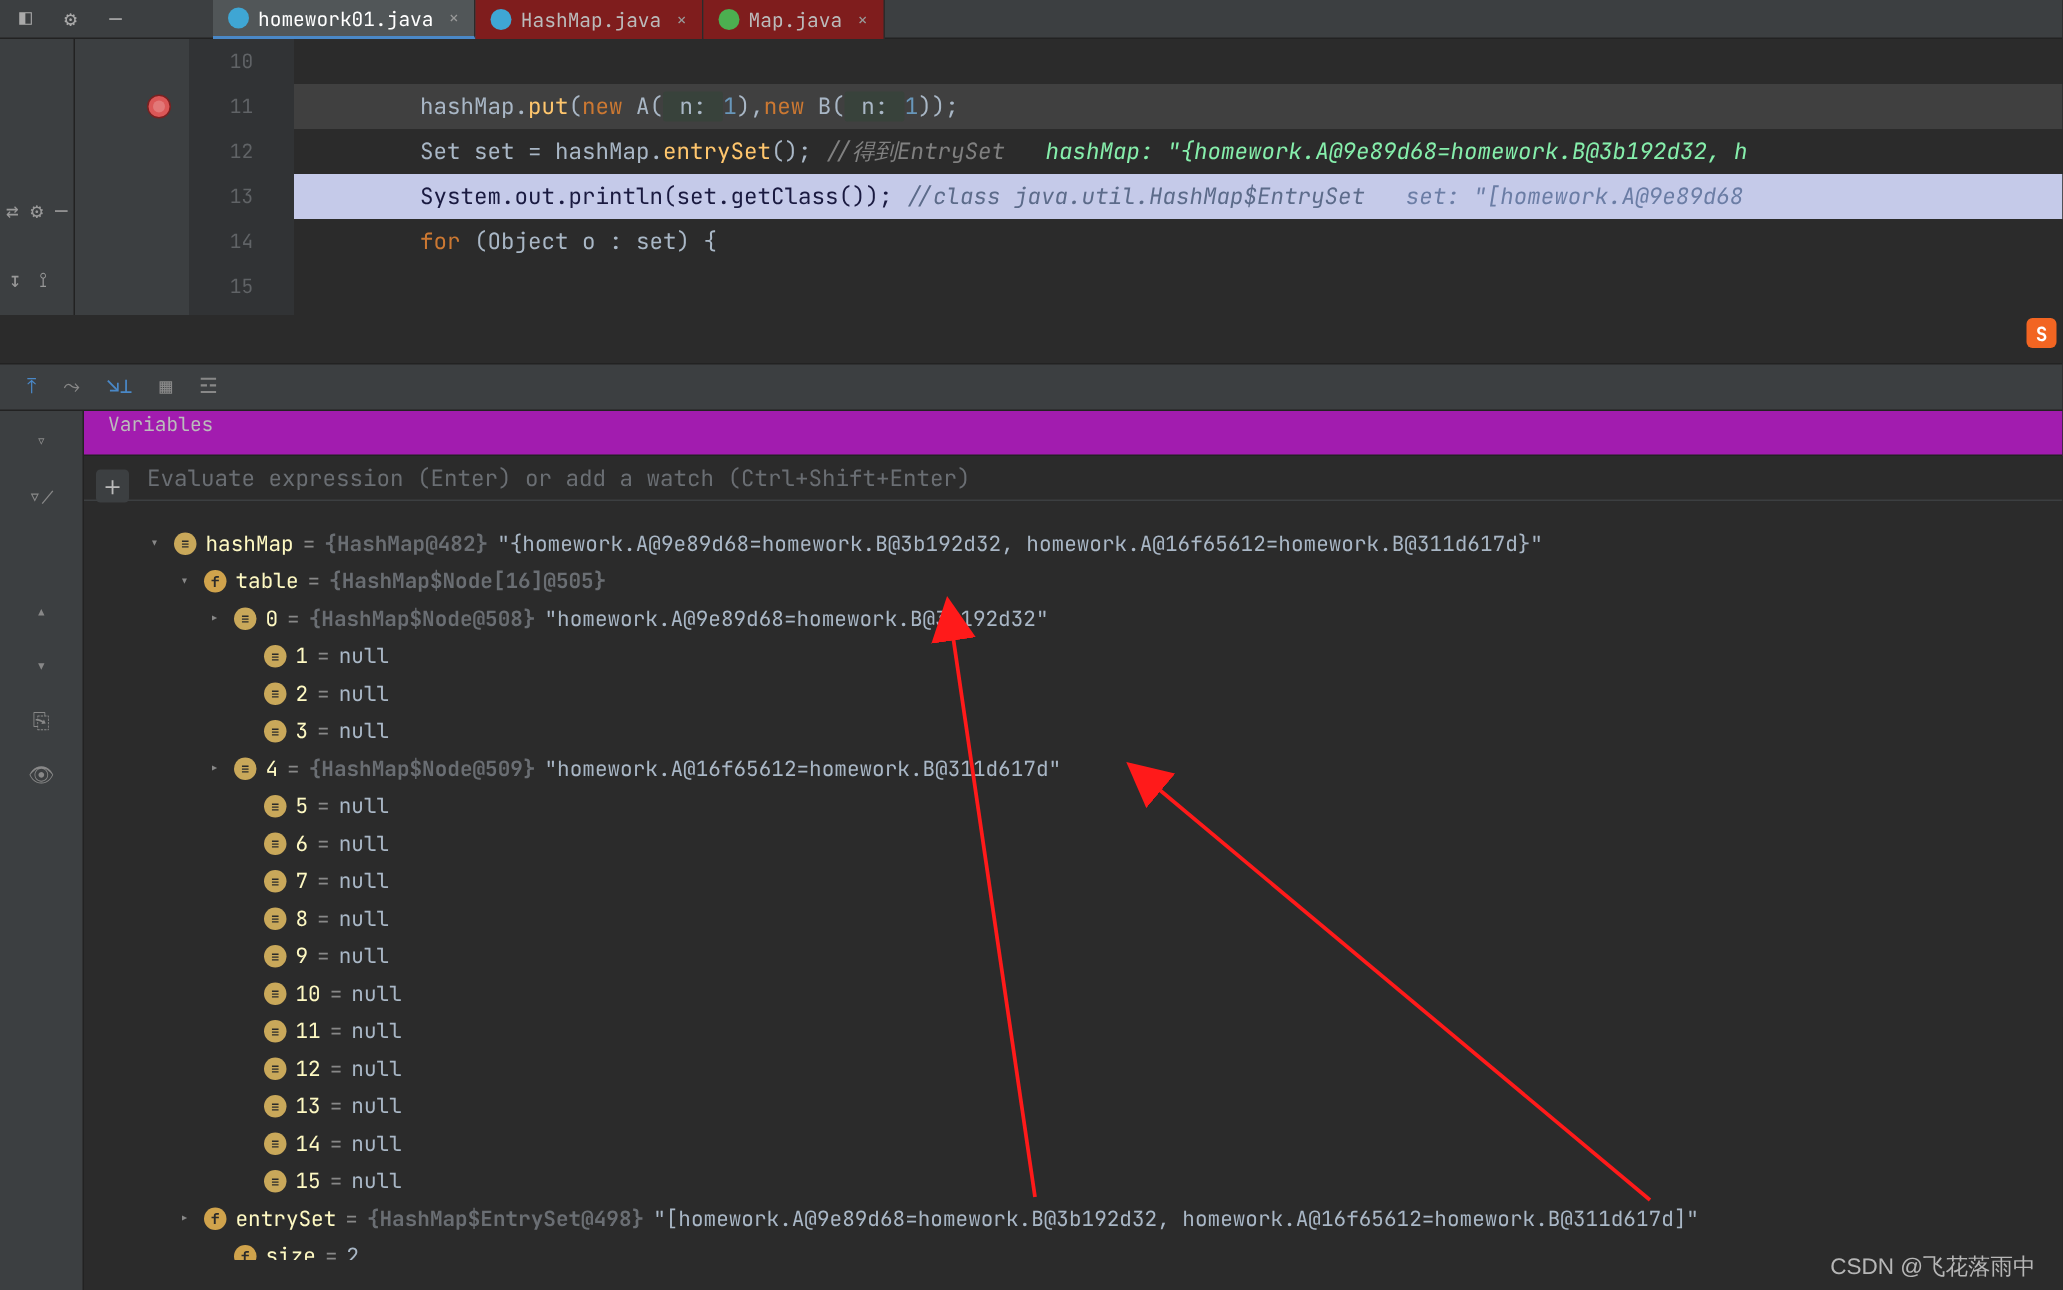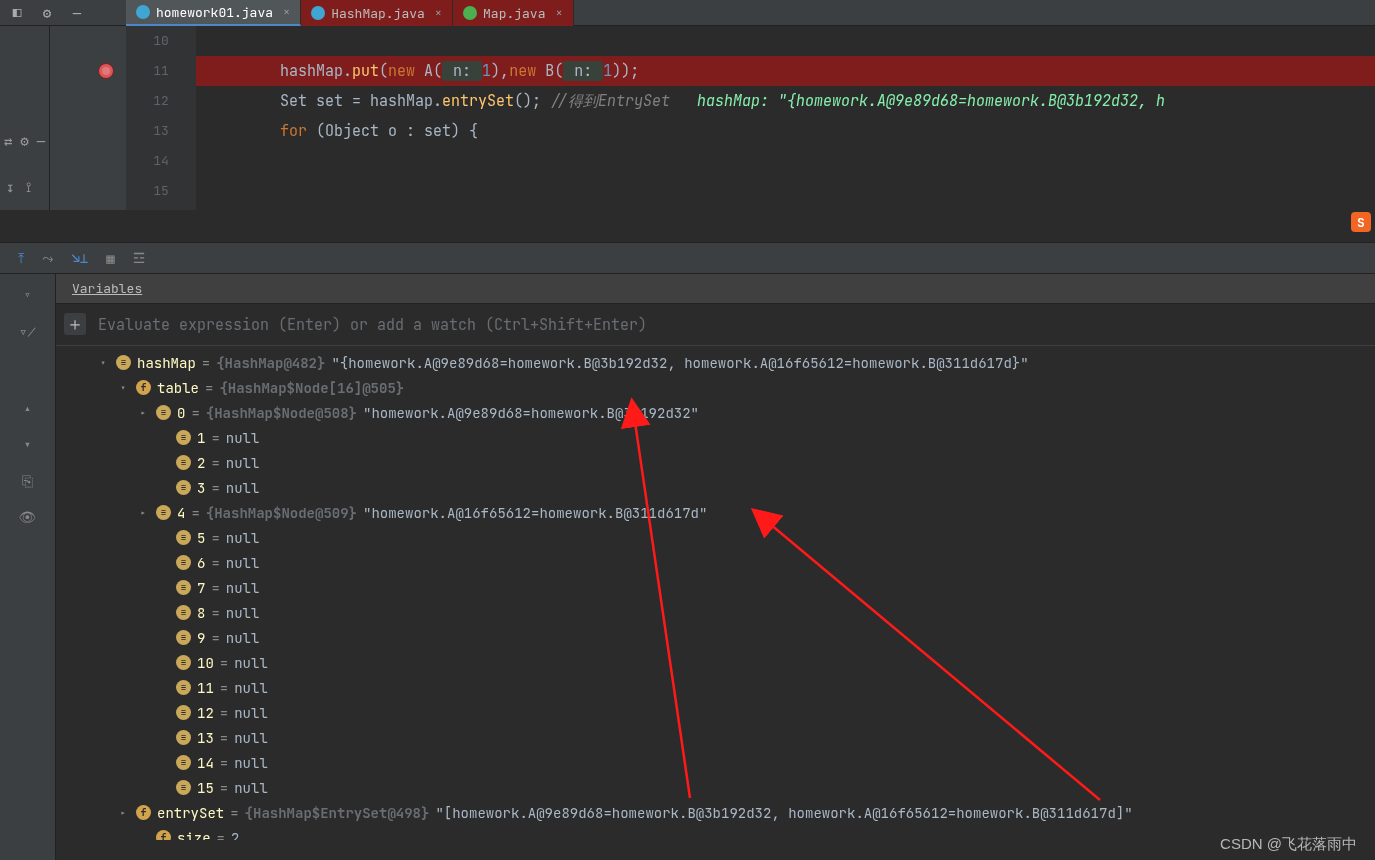--- a/index.html
+++ b/index.html
@@ -18,21 +18,21 @@
   .tabs-bar {
     position:absolute; left:126px; top:0; height:26px;
     display:flex; align-items:stretch;
   }
   .tab {
     display:flex; align-items:center; gap:6px;
     background:#7f1d1d; padding:0 10px; color:#bbb;
     border-right:1px solid #2b2b2b; font-size:13px;
     cursor:pointer;
   }
-  .tab.active { background:#515658; color:#fff; border-bottom:2px solid #4a88c7; }
+  .tab.active { background:#515658; color:#fff; border-bottom:2px solid #4a88c7;margin-left:16px; }
   .tab-icon { width:14px;height:14px;border-radius:50%; display:inline-block;}
   .tab-close { color:#999; font-size:12px; margin-left:4px;}
   .left-tool-col {
     position:absolute; left:0; top:26px; width:50px; height:184px;
     background:#3c3f41; border-right:1px solid #222;
     display:flex; flex-direction:column;
   }
   .left-tool-col .lt-row { flex:1; display:flex; align-items:center; justify-content:space-around; color:#999; }
   .left-tool-col .lt-row span { cursor:pointer; }
   .bp-gutter {
@@ -52,21 +52,21 @@
   .bp-dot::after{content:"";position:absolute;left:3px;top:3px;width:8px;height:8px;border-radius:50%;background:#fff3;}
   .code-area {
     position:absolute; left:196px; top:26px; right:0; height:184px;
     background:#2b2b2b;
     font-family:"JetBrains Mono","Consolas",monospace;
   }
   .code-line {
     height:30px; line-height:30px; white-space:pre;
     padding-left:12px; font-size:15px; color:#a9b7c6;
   }
-  .code-line.bp { background:#7f1d1d; }
+  .code-line.bp { background:#404040; }
   .code-line.exec {
     background:#c5cae9; color:#1a1a40;
   }
   .kw { color:#cc7832; }
   .fn { color:#ffc66d; }
   .param { background:#38423b; border-radius:2px; padding:0 2px;}
   .num { color:#6897bb; }
   .cmt { color:#808080; font-style:italic;}
   .hint { color:#86efac; font-style:italic;}
   .code-line.exec .fn,.code-line.exec .kw,.code-line.exec .cmt,.code-line.exec .hint{color:#1a1a40;}
@@ -86,34 +86,33 @@
   .dbg-toolbar {
     position:absolute; left:0; top:242px; right:0; height:32px;
     background:#3c3f41; border-top:1px solid #222; border-bottom:1px solid #222;
     display:flex; align-items:center; gap:18px; padding:0 18px;
     color:#888;
   }
   .dbg-toolbar span{cursor:pointer;}
   .dbg-toolbar .blue{color:#4a88c7;}
   .vars-header{
     position:absolute; left:56px; top:274px; right:0; height:30px;
-    background:#404040; color:#bbb; padding:0 16px;
-    display:flex; align-items:center; font-size:13px;
+    background:#a21caf; color:#bbb; padding:0 16px;
+    display:flex; font-size:13px;
     border-bottom:1px solid #222;
-    text-decoration:underline;
   }
   .dbg-left-rail{
     position:absolute; left:0; top:274px; width:56px; bottom:0;
     background:#3c3f41; border-right:1px solid #222;
     display:flex; flex-direction:column; align-items:center;
     color:#888; gap:10px; padding-top:8px;
   }
   .dbg-left-rail span{cursor:pointer; padding:4px;}
   .eval-row{
-    position:absolute; left:56px; top:304px; right:0; height:42px;
+    position:absolute; left:56px; top:304px; right:0; height:30px;
     background:#2b2b2b; color:#6a6e73; padding:0 42px;
     display:flex; align-items:center; font-size:15px;
     border-bottom:1px solid #3c3f41;
   }
   .add-watch{
     position:absolute; left:64px; top:313px; width:22px;height:22px;
     background:#3c3f41;border-radius:3px;color:#bbb;
     display:flex;align-items:center;justify-content:center;font-size:18px;
     cursor:pointer;
   }
@@ -196,20 +195,21 @@
     <div class="gutter-line">12</div>
     <div class="gutter-line">13</div>
     <div class="gutter-line">14</div>
     <div class="gutter-line">15</div>
   </div>
 
 <div class="code-area" id="code">
     <div class="code-line"></div>
     <div class="code-line bp">        hashMap.<span class="fn">put</span>(<span class="kw">new</span> A(<span class="param"> n: </span><span class="num">1</span>),<span class="kw">new</span> B(<span class="param"> n: </span><span class="num">1</span>));</div>
     <div class="code-line">        Set set = hashMap.<span class="fn">entrySet</span>(); <span class="cmt">//得到EntrySet</span>   <span class="hint">hashMap: "{homework.A@9e89d68=homework.B@3b192d32, h</span></div>
+    <div class="code-line exec">        System.out.<span class="fn">println</span>(set.<span class="fn">getClass</span>()); <span class="cmt">//class java.util.HashMap$EntrySet</span>   <span class="hint">set: "[homework.A@9e89d68</span></div>
     <div class="code-line">        <span class="kw">for</span> (Object o : set) {</div>
   </div>
 
 <div class="mid-gutter-bar"></div>
 <div class="sl-badge">S</div>
 
 <div class="dbg-toolbar">
   <span class="blue">⤒</span>
   <span>⤳</span>
   <span class="blue">↘⟂</span>

